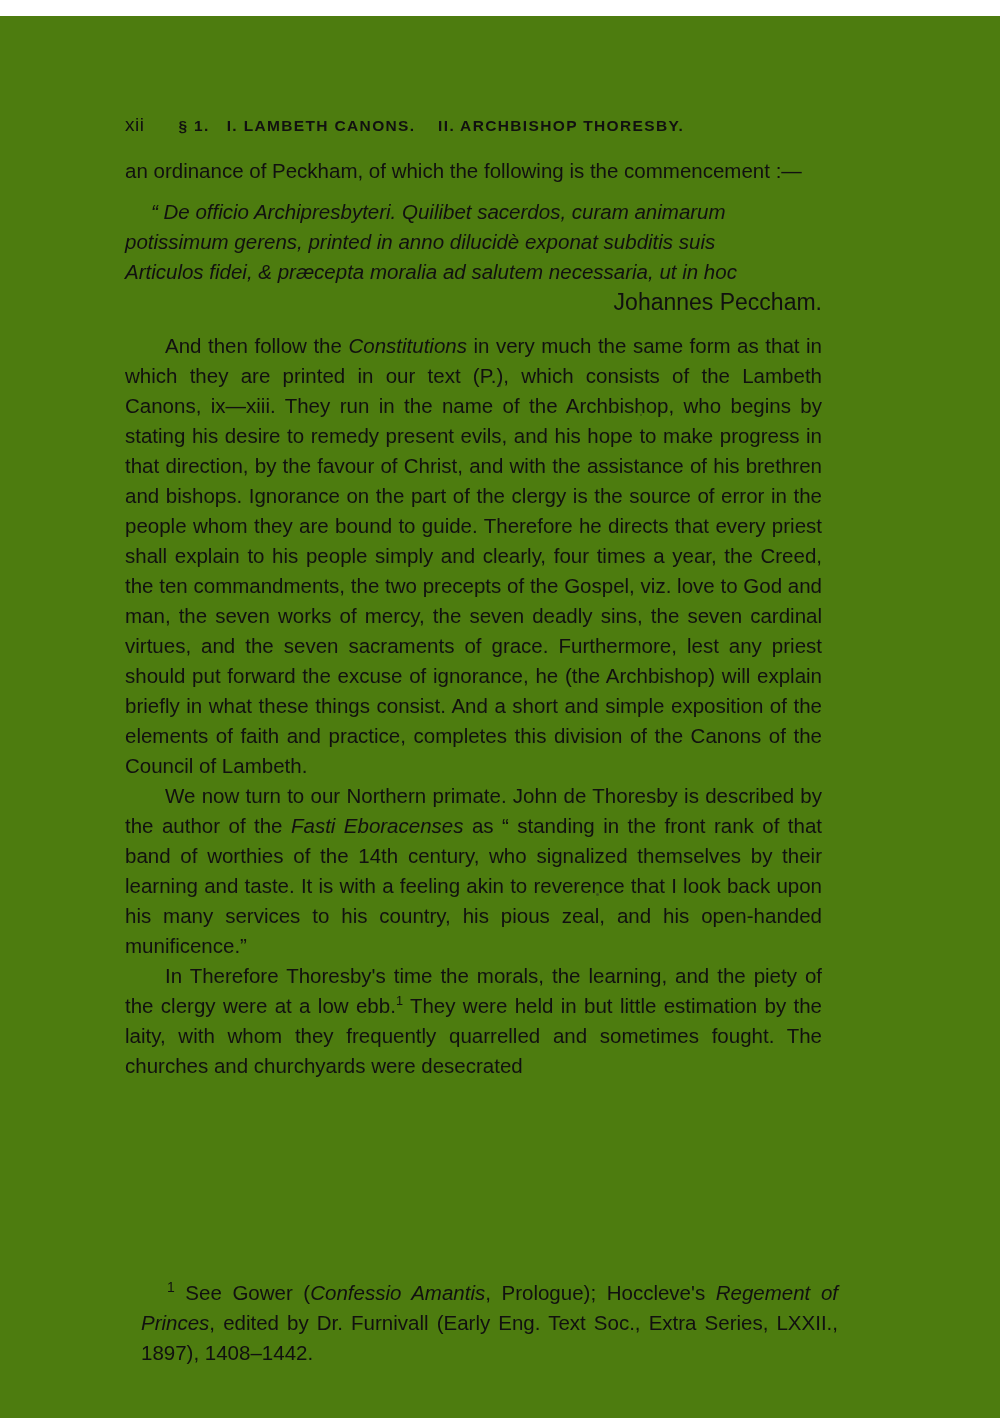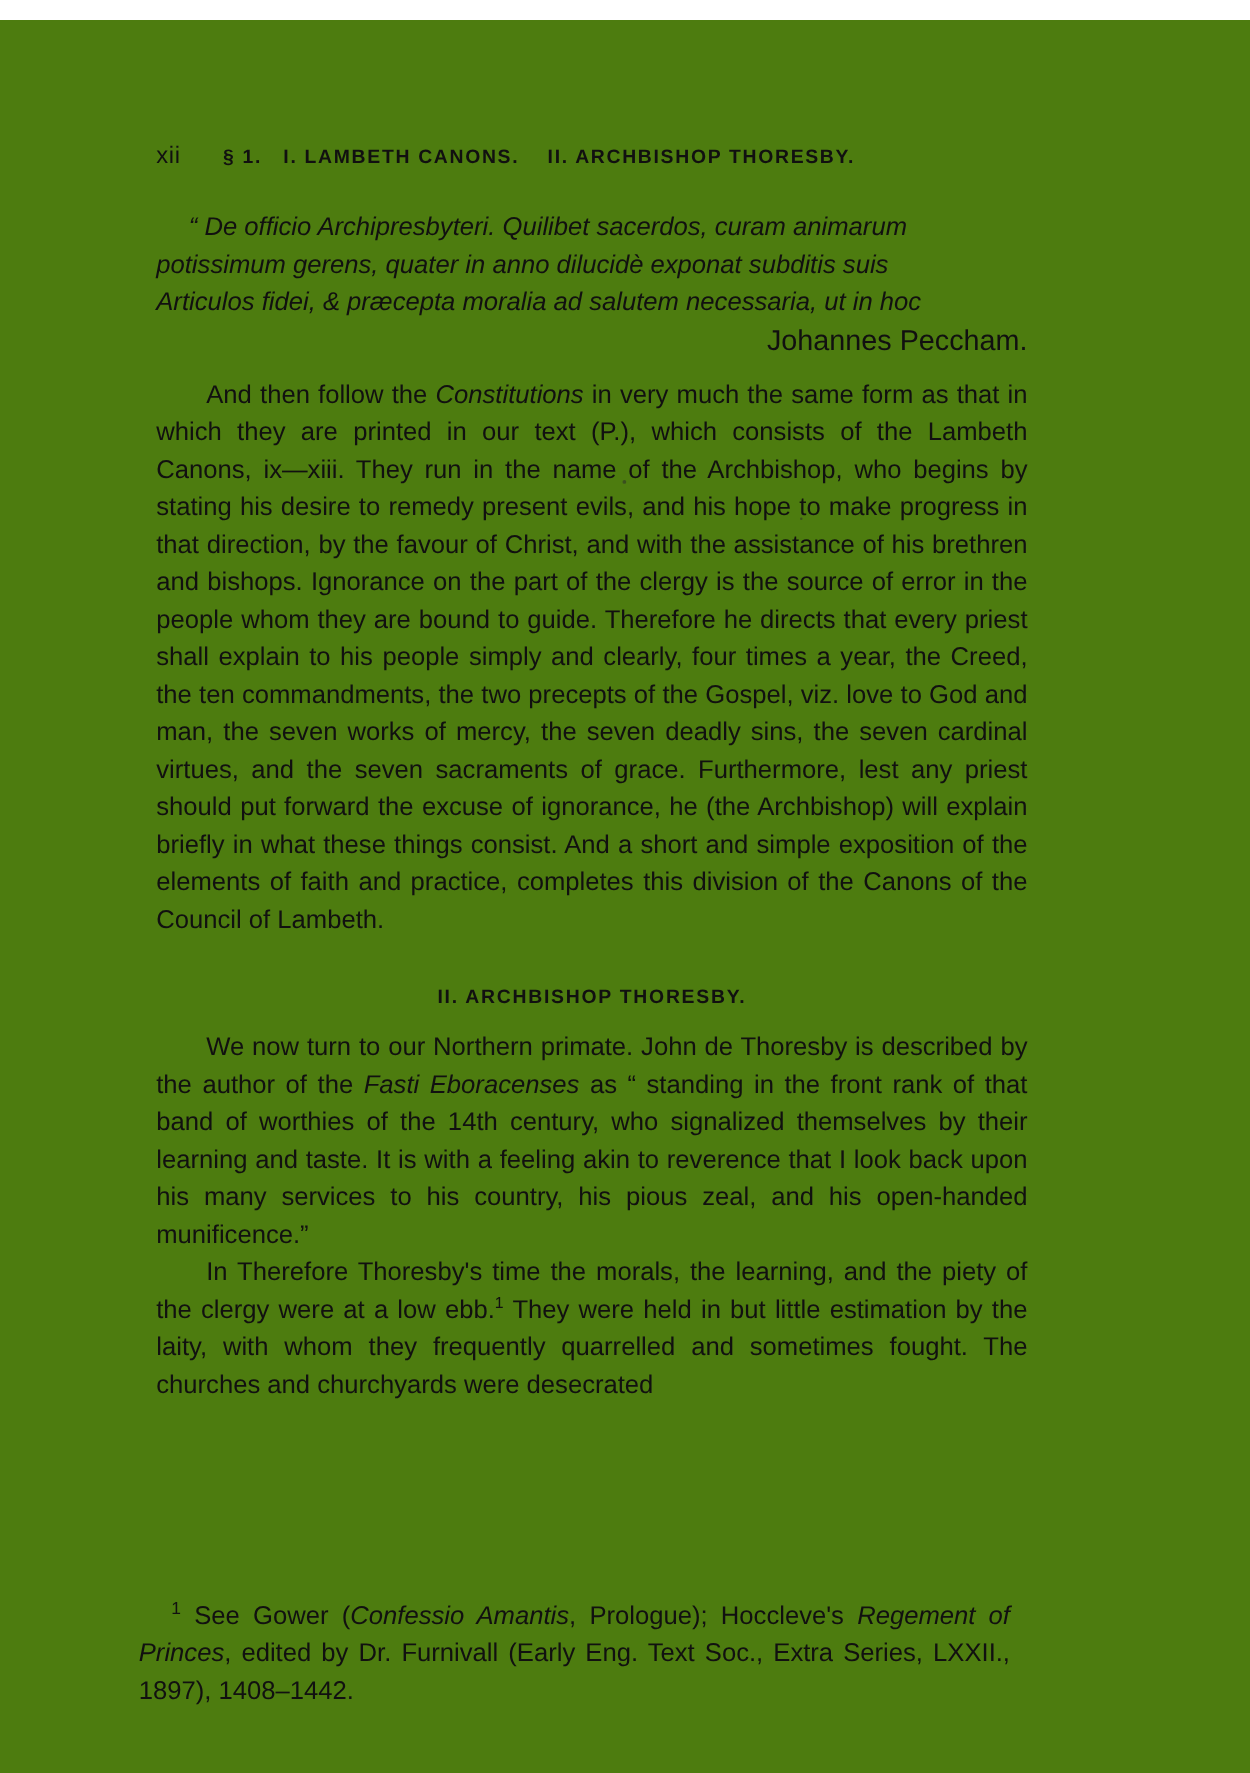--- a/index.html
+++ b/index.html
@@ -85,21 +85,21 @@
   sup {
     font-size: 0.62em;
     vertical-align: super;
     line-height: 0;
   }
   i, em { font-style: italic; }
   .leaders { letter-spacing: 5.5px; }
   
   .footnote {
     position: absolute;
-    left: 111px;
+    left: 141px;
     top: 1262px;
     width: 697px;
     font-size: 16.5px;
     line-height: 23px;
     text-align: justify;
   }
   .footnote .fn-first { text-indent: 26px; }
   .footnote sup {
     font-size: 0.68em;
   }
@@ -116,37 +116,37 @@
 
 <div class="page">
 
   <div class="running-head">
     <span class="folio">xii</span>
     <span class="head-title">§ 1.   I. LAMBETH CANONS.    II. ARCHBISHOP THORESBY.</span>
   </div>
 
   <div class="column">
 
+    <p class="noindent">an ordinance of Peckham, of which the following is the commencement :—</p>
 
     <div class="quote-block">
       <p class="q-first">“ De officio Archipresbyteri.   Quilibet sacerdos, curam animarum</p>
-      <p>potissimum gerens, quater in anno dilucidè exponat subditis suis</p>
+      <p>potissimum gerens, printed in anno dilucidè exponat subditis suis</p>
       <p>Articulos fidei, &amp; præcepta moralia ad salutem necessaria, ut in hoc</p>
     </div>
 
     <p class="plain-line">Johannes Peccham.</p>
 
 
     <div class="body-block">
       <p class="indent para">
         <span>And then follow the </span><i>Constitutions</i><span> in very much the same form as that in which they are printed in our text (P.), which consists of the Lambeth Canons, ix—xiii.  They run in the name of the Archbishop, who begins by stating his desire to remedy present evils, and his hope to make progress in that direction, by the favour of Christ, and with the assistance of his brethren and bishops. Ignorance on the part of the clergy is the source of error in the people whom they are bound to guide.  Therefore he directs that every priest shall explain to his people simply and clearly, four times a year, the Creed, the ten commandments, the two precepts of the Gospel, viz. love to God and man, the seven works of mercy, the seven deadly sins, the seven cardinal virtues, and the seven sacraments of grace.   Furthermore, lest any priest should put forward the excuse of ignorance, he (the Archbishop) will explain briefly in what these things consist.  And a short and simple exposition of the elements of faith and practice, completes this division of the Canons of the Council of Lambeth.</span>
       </p>
     </div>
 
-    <div class="sec-heading">II.   ARCHBISHOP THORESBY.</div>
 
     <p class="indent para">
       <span>We now turn to our Northern primate.  John de Thoresby is described by the author of the </span><i>Fasti Eboracenses</i><span> as “ standing in the front rank of that band of worthies of the 14th century, who signalized themselves by their learning and taste.   It is with a feeling akin to reverence that I look back upon his many services to his country, his pious zeal, and his open-handed munificence.”</span>
     </p>
 
     <p class="indent para">
       <span>In Therefore Thoresby's time the morals, the learning, and the piety of the clergy were at a low ebb.</span><sup>1</sup><span>  They were held in but little estimation by the laity, with whom they frequently quarrelled and sometimes fought.  The churches and churchyards were desecrated</span>
     </p>
 
   </div>

